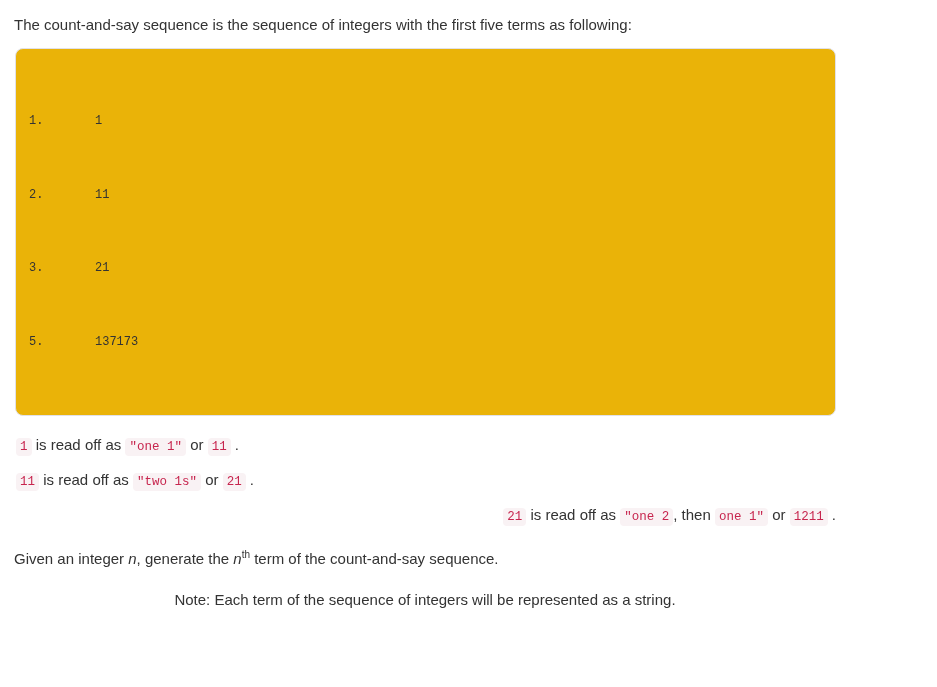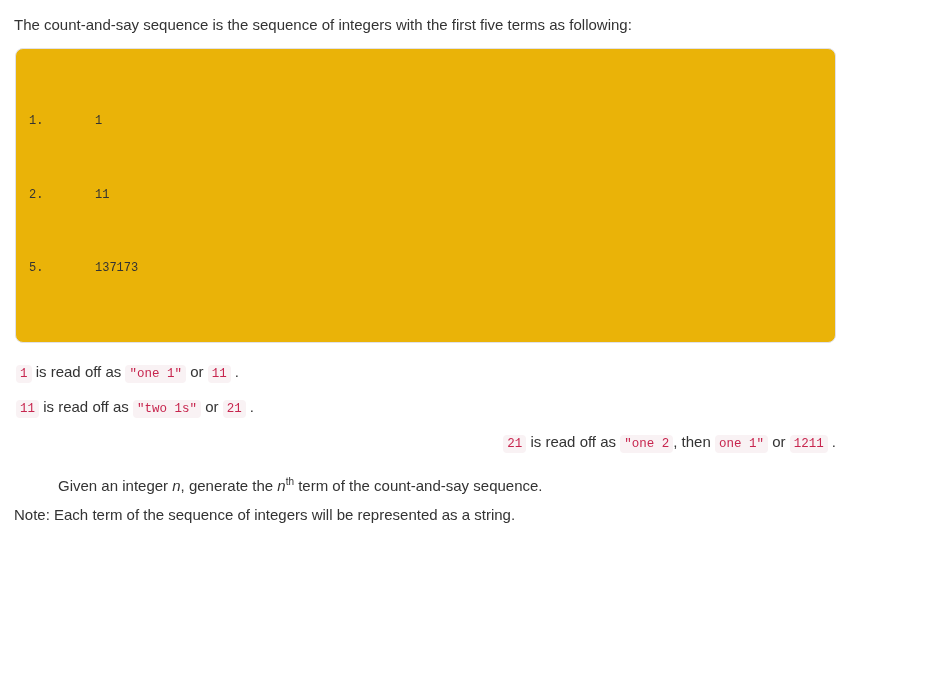--- a/index.html
+++ b/index.html
@@ -63,41 +63,42 @@
   .readoff:last-child { margin-bottom: 0; text-align: right; }
   code.ic {
     font-family: "Liberation Mono", monospace;
     font-size: 12.5px;
     color: #c7254e;
     background-color: #f9f2f4;
     padding: 2px 4px;
     border-radius: 4px;
     white-space: nowrap;
   }
-  .blk-para { margin-top: 20px; margin-left: 44px; }
-  .blk-para2 { margin-top: 8px; }
+  .blk-para { margin-top: 20px; }
+  .blk-para2 { margin-top: 20px; text-align: center; }
   em.var {
     font-style: italic;
   }
   sup.ord {
     font-size: 10px;
     vertical-align: super;
     line-height: 0;
   }
 </style>
 </head>
 <body>
 
 <div class="page">
 
   <p class="para intro-para">The count-and-say sequence is the sequence of integers with the first five terms as following:</p>
 
   <div class="codeblock">
     <span class="seq-row"><span class="seq-idx">1.</span><span>1</span></span>
     <span class="seq-row"><span class="seq-idx">2.</span><span>11</span></span>
+    <span class="seq-row"><span class="seq-idx">3.</span><span>21</span></span>
     <span class="seq-row"><span class="seq-idx">5.</span><span>137173</span></span>
   </div>
 
   <div class="readoff-group">
 
     <p class="readoff"><code class="ic">1</code> <span>is read off as</span> <code class="ic">"one 1"</code> <span>or</span> <code class="ic">11</code> <span>.</span></p>
 
     <p class="readoff"><code class="ic">11</code> <span>is read off as</span> <code class="ic">"two 1s"</code> <span>or</span> <code class="ic">21</code> <span>.</span></p>
 
     <p class="readoff"><code class="ic">21</code> <span>is read off as</span> <code class="ic">"one 2</code><span>, then</span> <code class="ic">one 1"</code> <span>or</span> <code class="ic">1211</code> <span>.</span></p>

